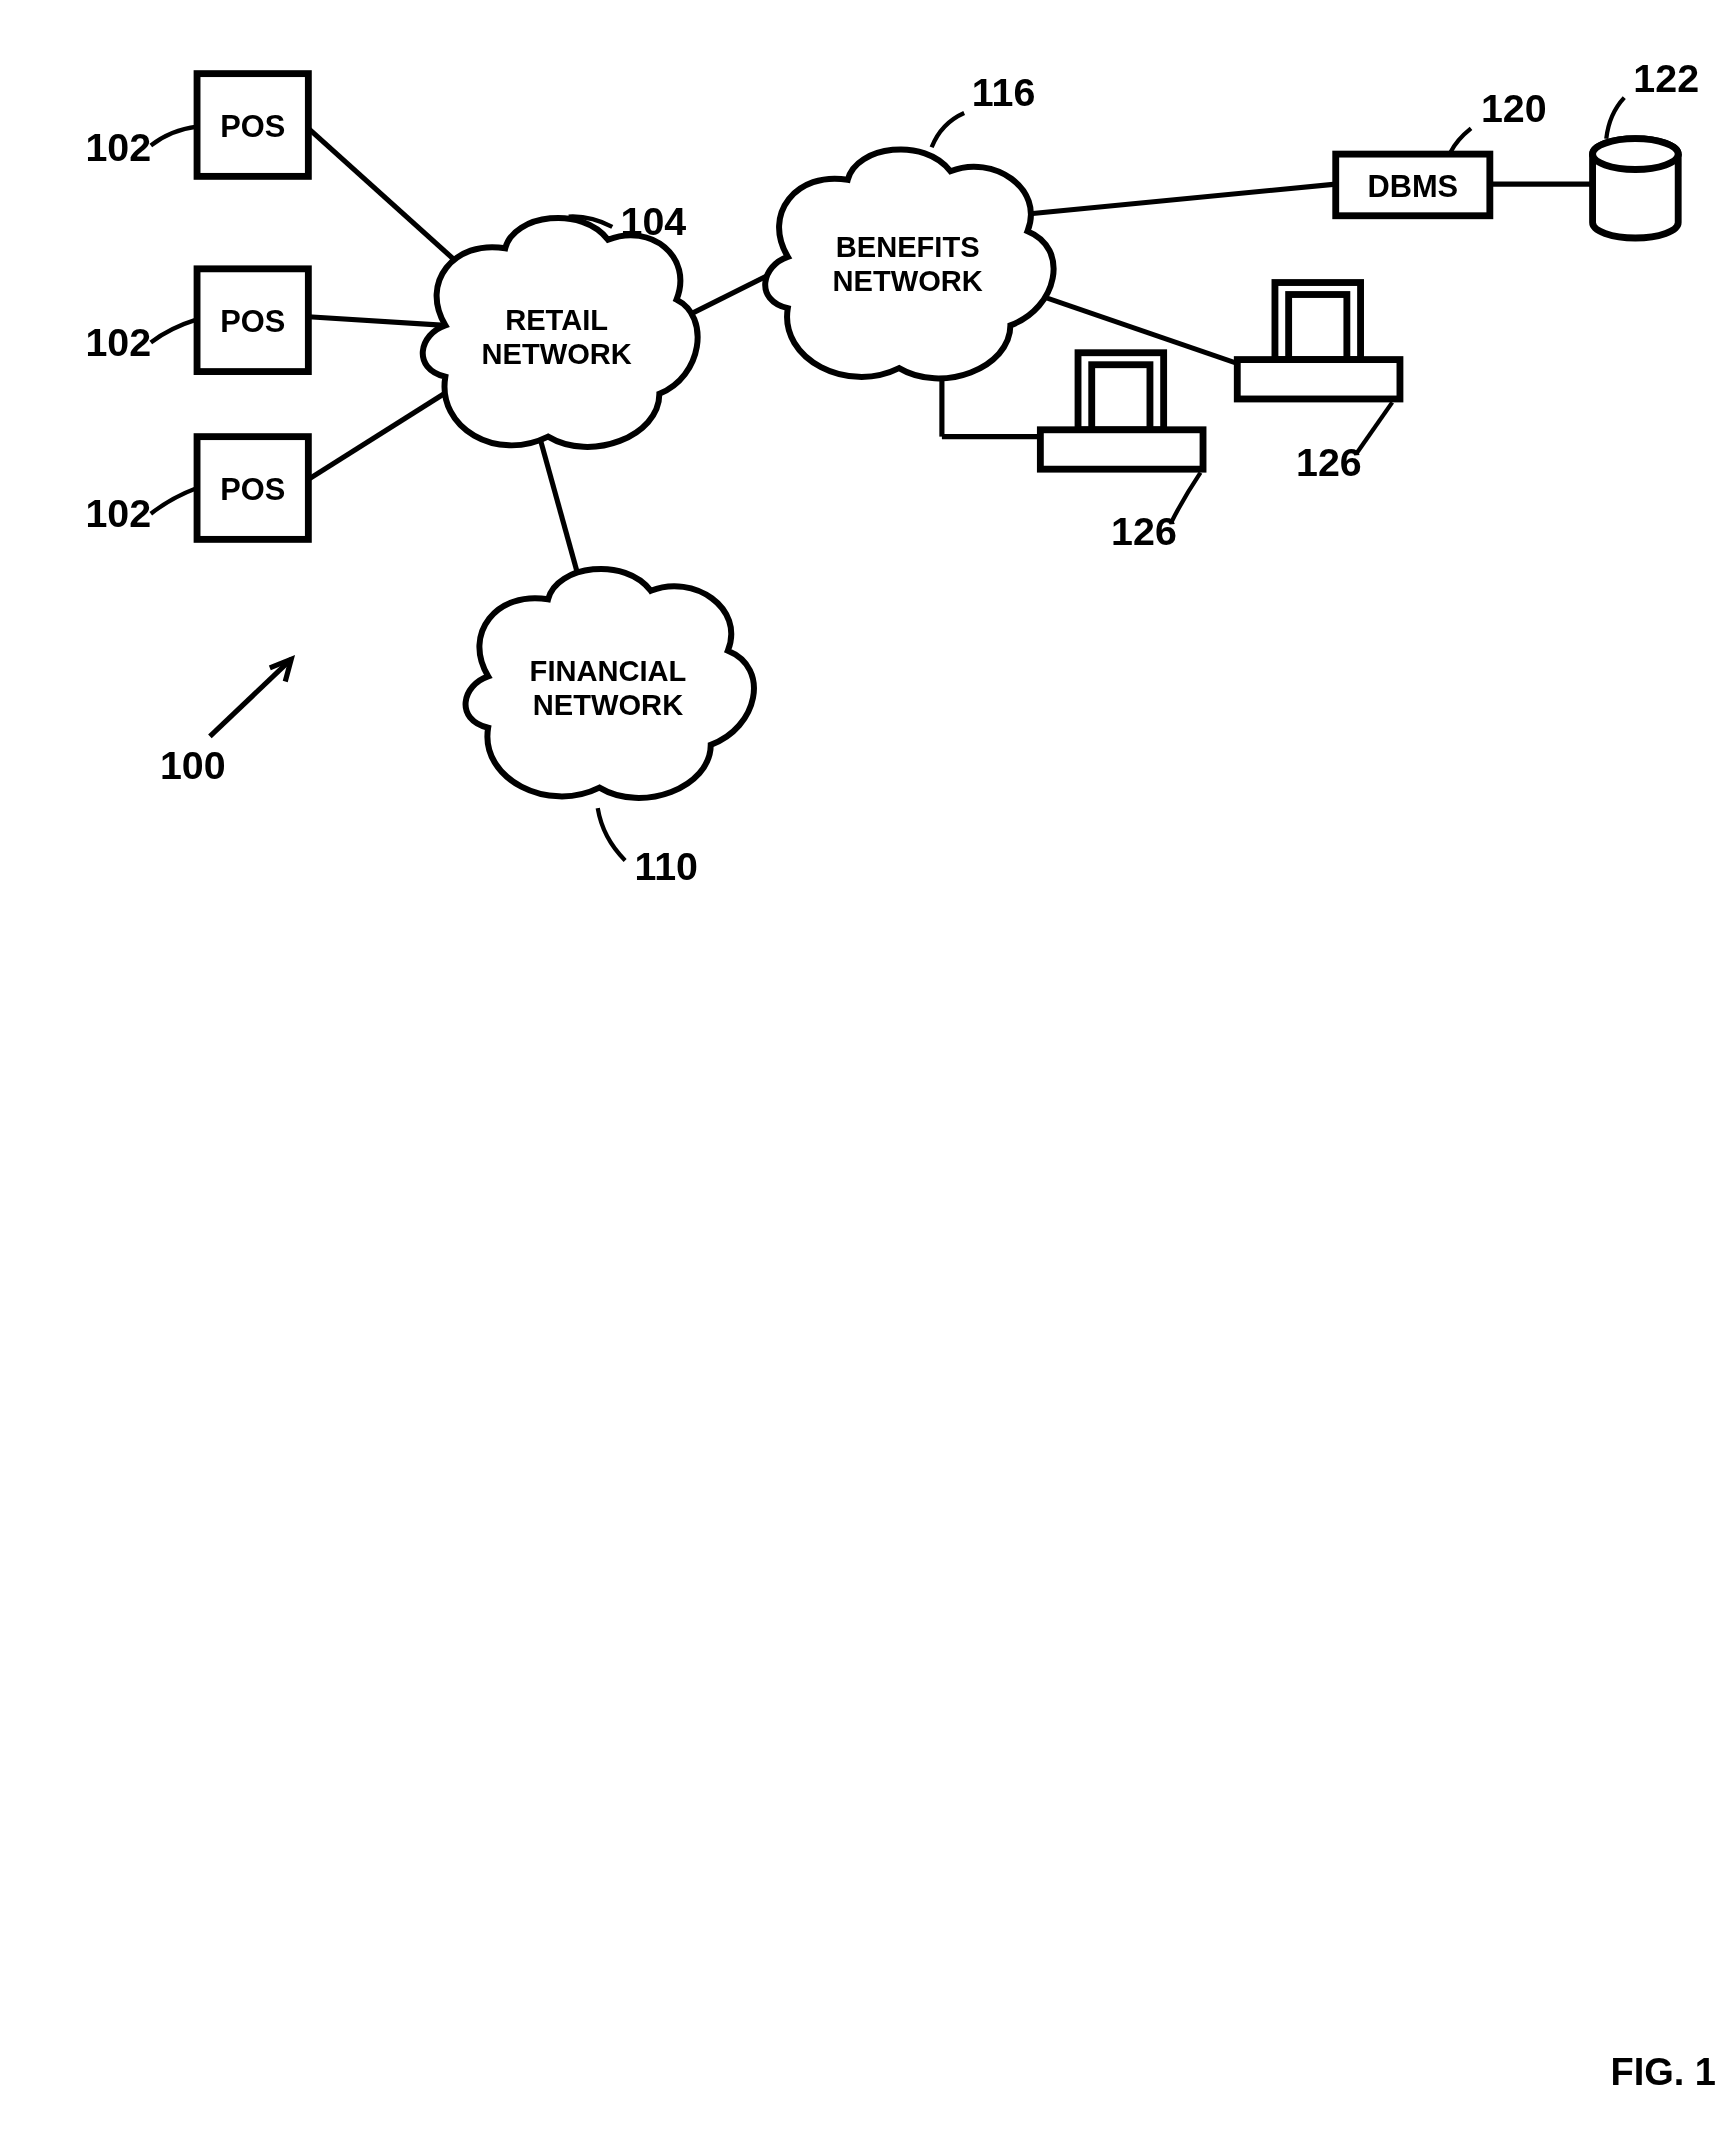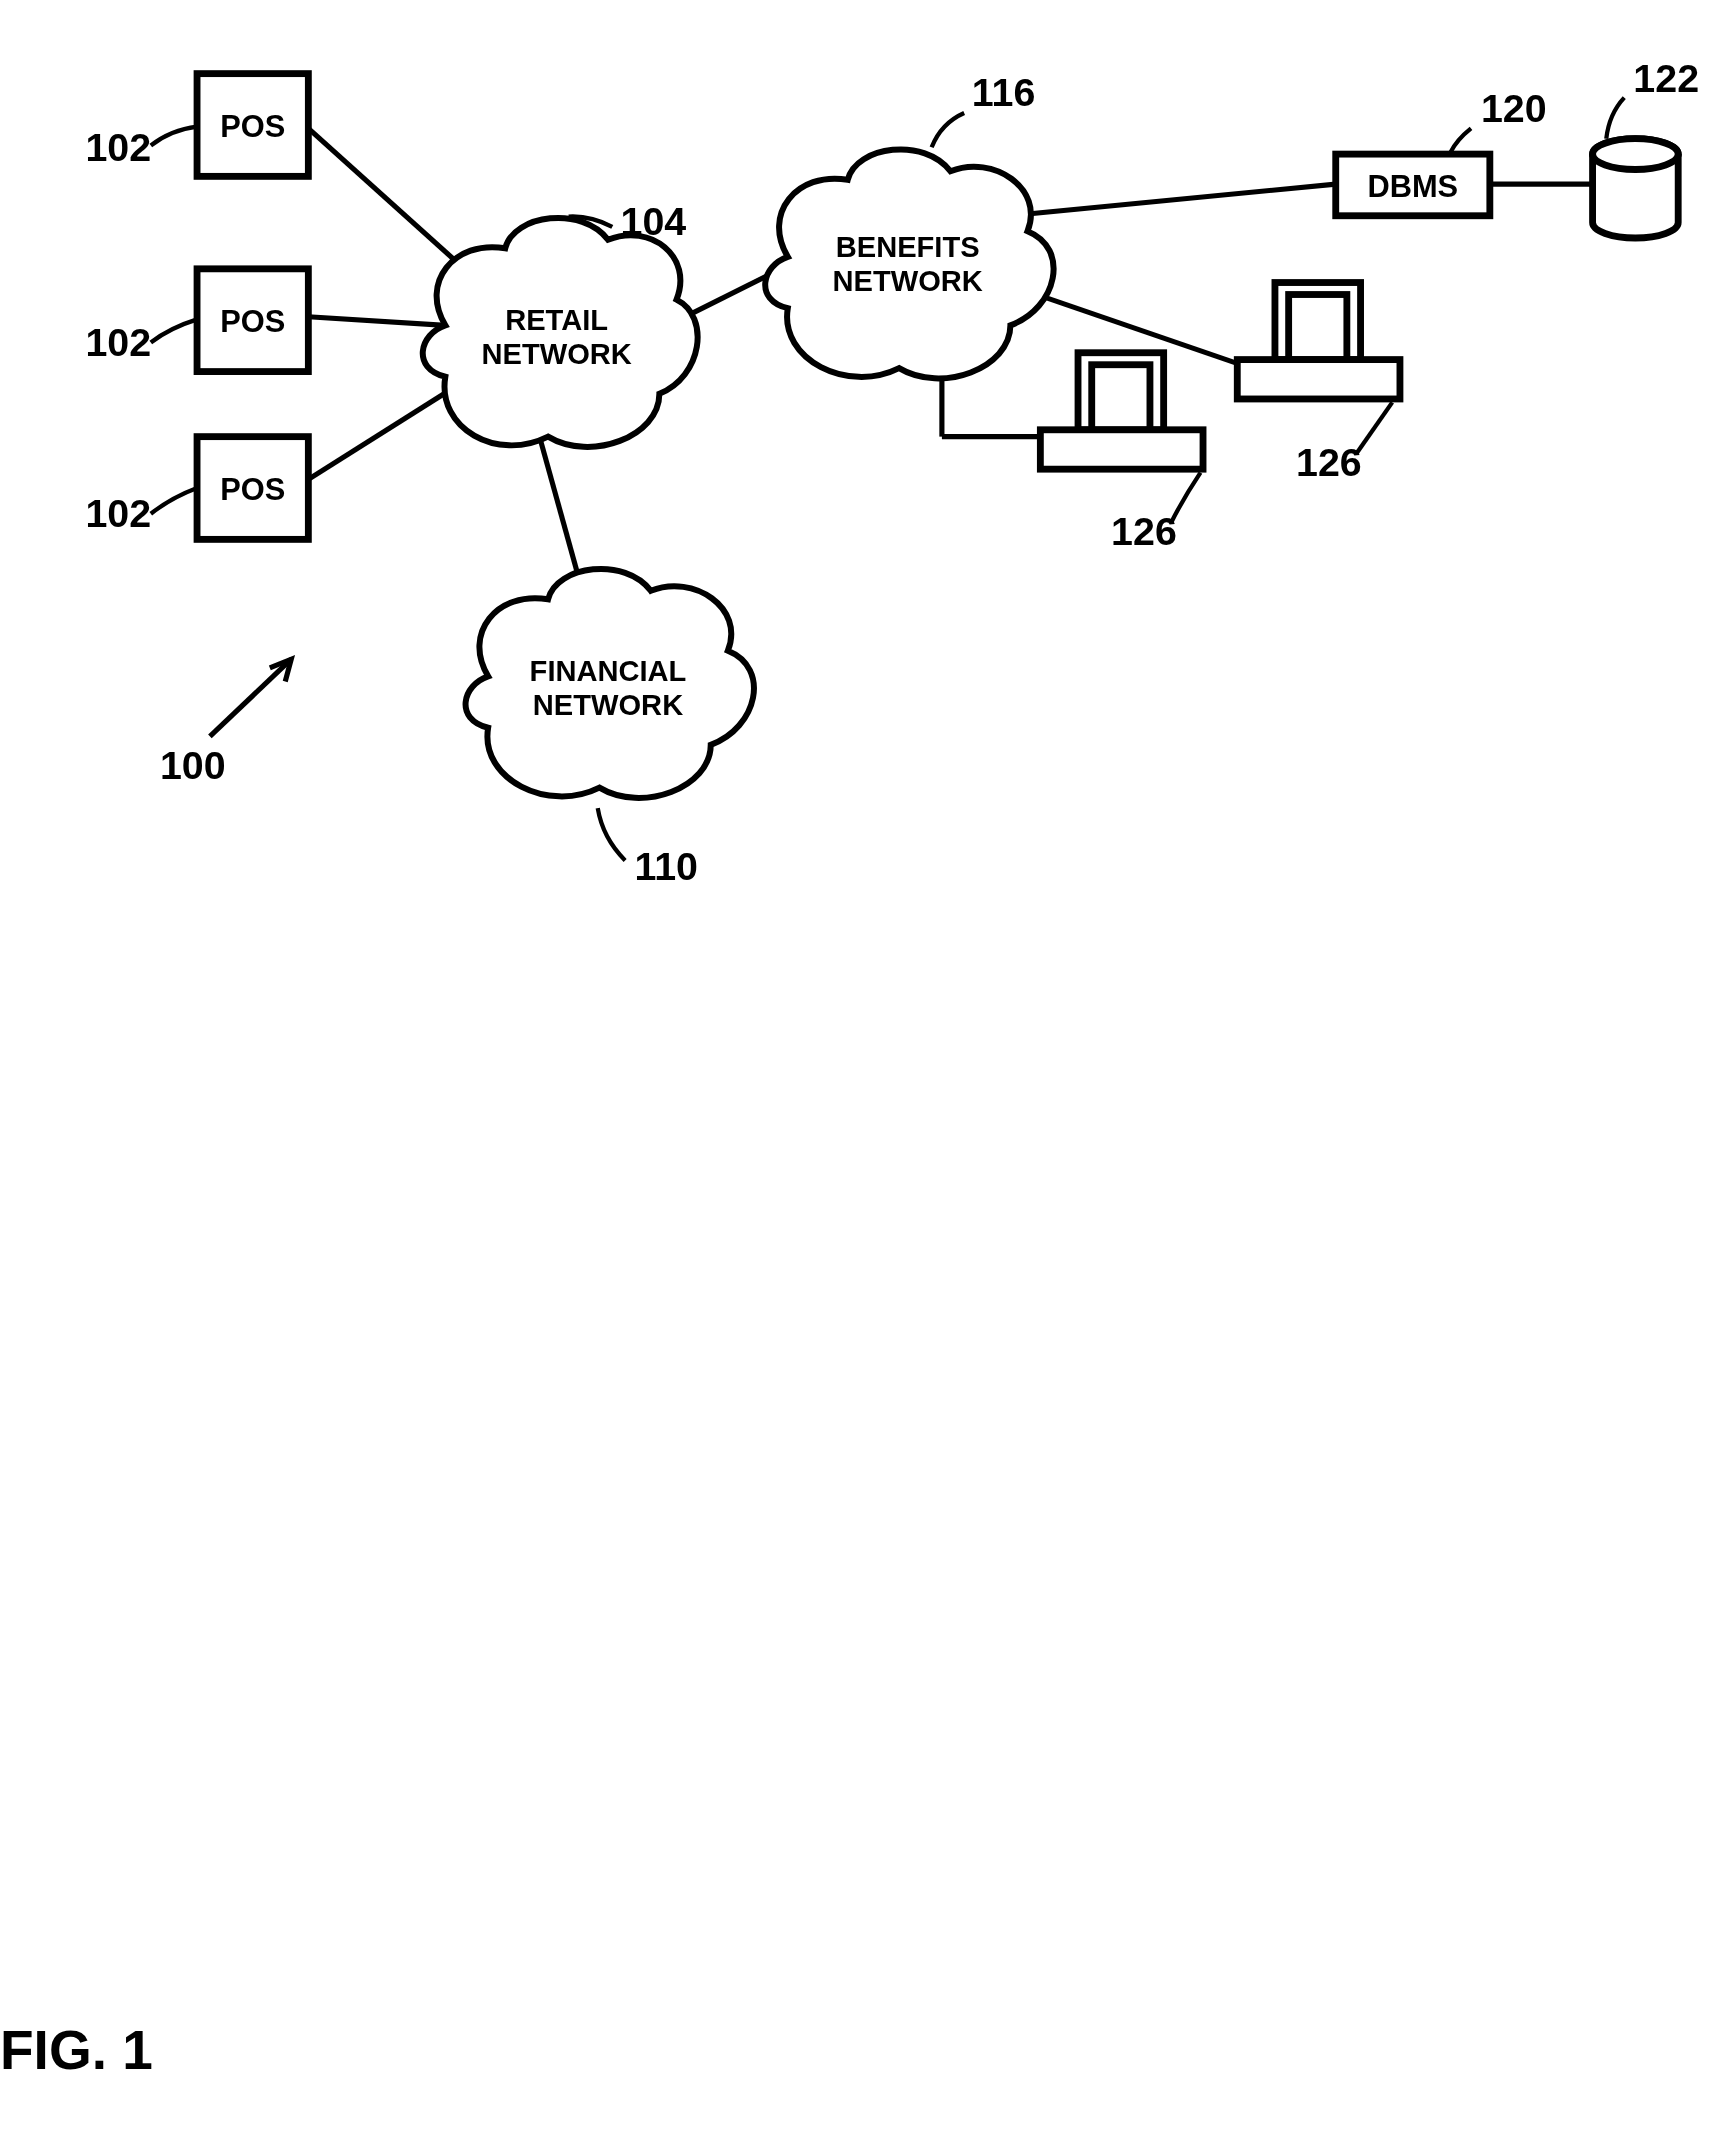--- a/index.html
+++ b/index.html
@@ -23,25 +23,25 @@
     fill: #000;
     text-anchor: middle;
   }
   .box-label { font-size: 36px; }
   .cloud-label { font-size: 34px; }
   .num-label { font-size: 46px; }
   .fig-caption {
     position: absolute;
     left: 0;
     right: 0;
-    bottom: 68px;
-    text-align: left;
+    bottom: 56px;
+    text-align: right;
     font-family: Arial, Helvetica, sans-serif;
     font-weight: 900;
-    font-size: 55px;
+    font-size: 38px;
   }
 </style>
 </head>
 <body>
 
 <div class="page">
 <svg viewBox="0 0 2004 1300" width="1716" height="1113">
 
   <g stroke="#000" stroke-width="6" fill="none">
     <line x1="360" y1="150" x2="560" y2="330"></line>

